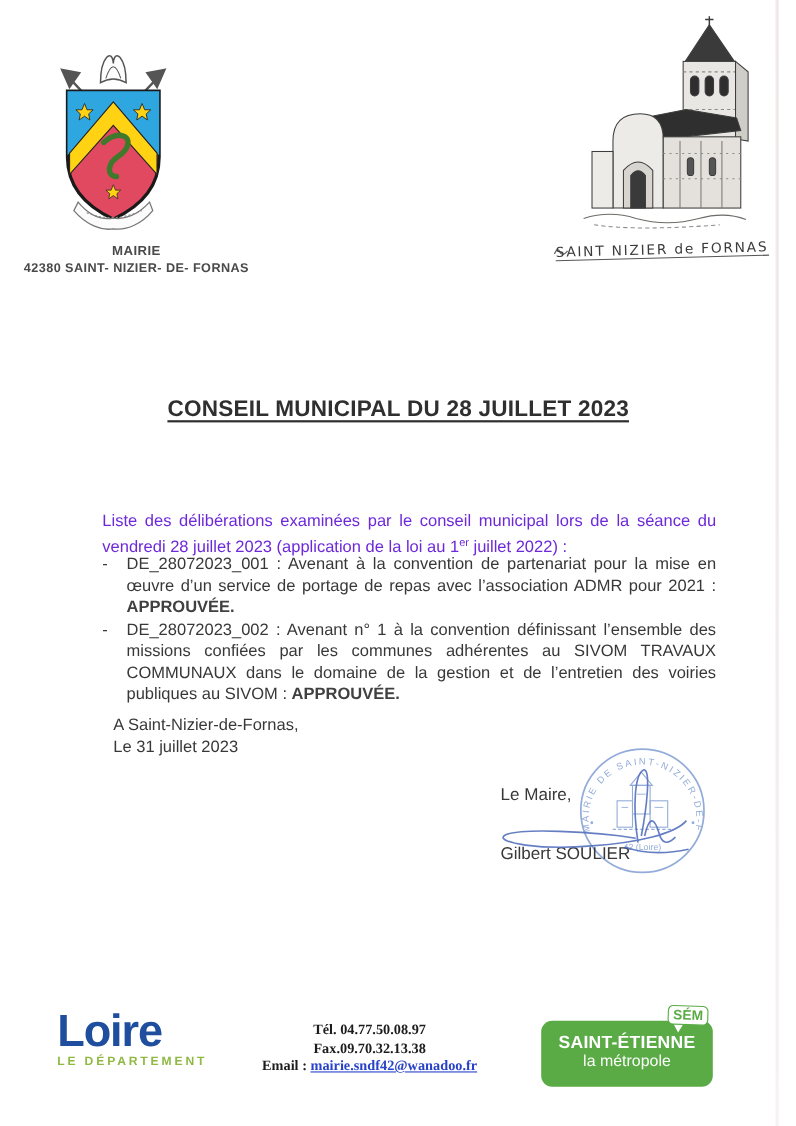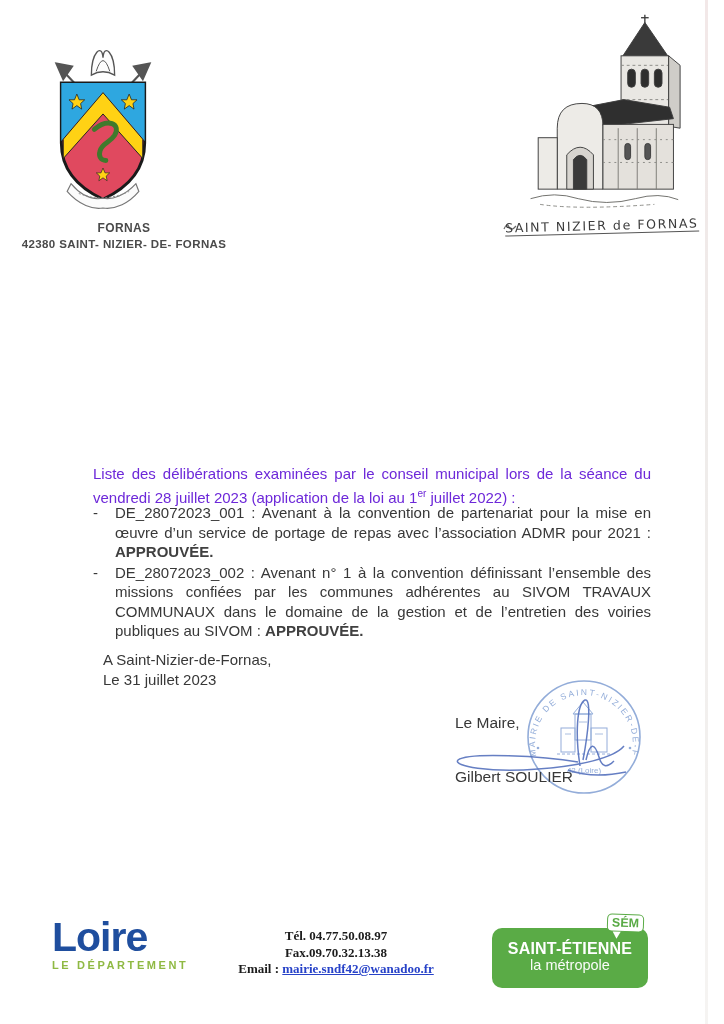--- a/index.html
+++ b/index.html
@@ -97,21 +97,21 @@
       <polygon transform="translate(92,66)" points="0,-8.5 2.4,-2.6 8.1,-2.6 3.9,1.3 5,7 0,3.4 -5,7 -3.9,1.3 -8.1,-2.6 -2.4,-2.6" fill="#ffd214" stroke="#222" stroke-width=".8"></polygon>
       <polygon transform="translate(65,141) scale(.85)" points="0,-8.5 2.4,-2.6 8.1,-2.6 3.9,1.3 5,7 0,3.4 -5,7 -3.9,1.3 -8.1,-2.6 -2.4,-2.6" fill="#ffd214" stroke="#222" stroke-width=".8"></polygon>
       <path d="M56,94 C70,82 84,88 77,100 C72,108 64,108 62,116 C60,122 63,126 68,126" stroke="#3f7a2c" stroke-width="5" fill="none" stroke-linecap="round"></path>
     </g>
     <g stroke="#777" fill="#fbfbfb" stroke-width="1.2">
       <path d="M28,158 C40,172 55,177 65,175 C78,177 92,170 102,158 L99,150 C88,162 75,167 65,165 C54,167 42,162 32,150 Z"></path>
       <path d="M40,160 Q65,170 92,158" fill="none" stroke="#888" stroke-width="1" stroke-dasharray="2 2"></path>
     </g>
   </svg>
   <div class="commune">
-    <div class="l1">FORNAS</div>
+    <div class="l1">MAIRIE</div>
     <div class="l2">42380 SAINT- NIZIER- DE- FORNAS</div>
   </div>
 
 
   <div class="church-wrap">
     <svg width="192" height="200" viewBox="0 0 190 210">
       <g stroke="#3d3d3d" stroke-width="1">
         <line x1="140" y1="3" x2="140" y2="12" stroke-width="1.4"></line>
         <line x1="136" y1="6" x2="144" y2="6" stroke-width="1.4"></line>
         <polygon points="117,46 140,11 164,46" fill="#3a3a3a"></polygon>
@@ -140,20 +140,21 @@
       </g>
     </svg>
     <div>
       <svg class="artist-mark" width="16" height="12" viewBox="0 0 16 12">
           <path d="M2,9 q3,-7 5,-2 q2,5 7,-1" fill="none" stroke="#666" stroke-width="1.2"></path>
         </svg>
       <span class="church-caption">SAINT NIZIER de FORNAS</span>
     </div>
   </div>
 
+  <h1 class="doc-title">CONSEIL MUNICIPAL DU 28 JUILLET 2023</h1>
 
   <p class="intro"><span>Liste des délibérations examinées par le conseil municipal lors de la séance du vendredi 28 juillet 2023 (application de la loi au 1</span><sup>er</sup><span> juillet 2022) :</span></p>
 
   <div class="delib-list">
     <div class="delib">
       <span class="marker">-</span>
       <p><span>DE_28072023_001 : Avenant à la convention de partenariat pour la mise en œuvre d’un service de portage de repas avec l’association ADMR pour 2021 : </span><strong>APPROUVÉE.</strong></p>
     </div>
     <div class="delib">
       <span class="marker">-</span>

